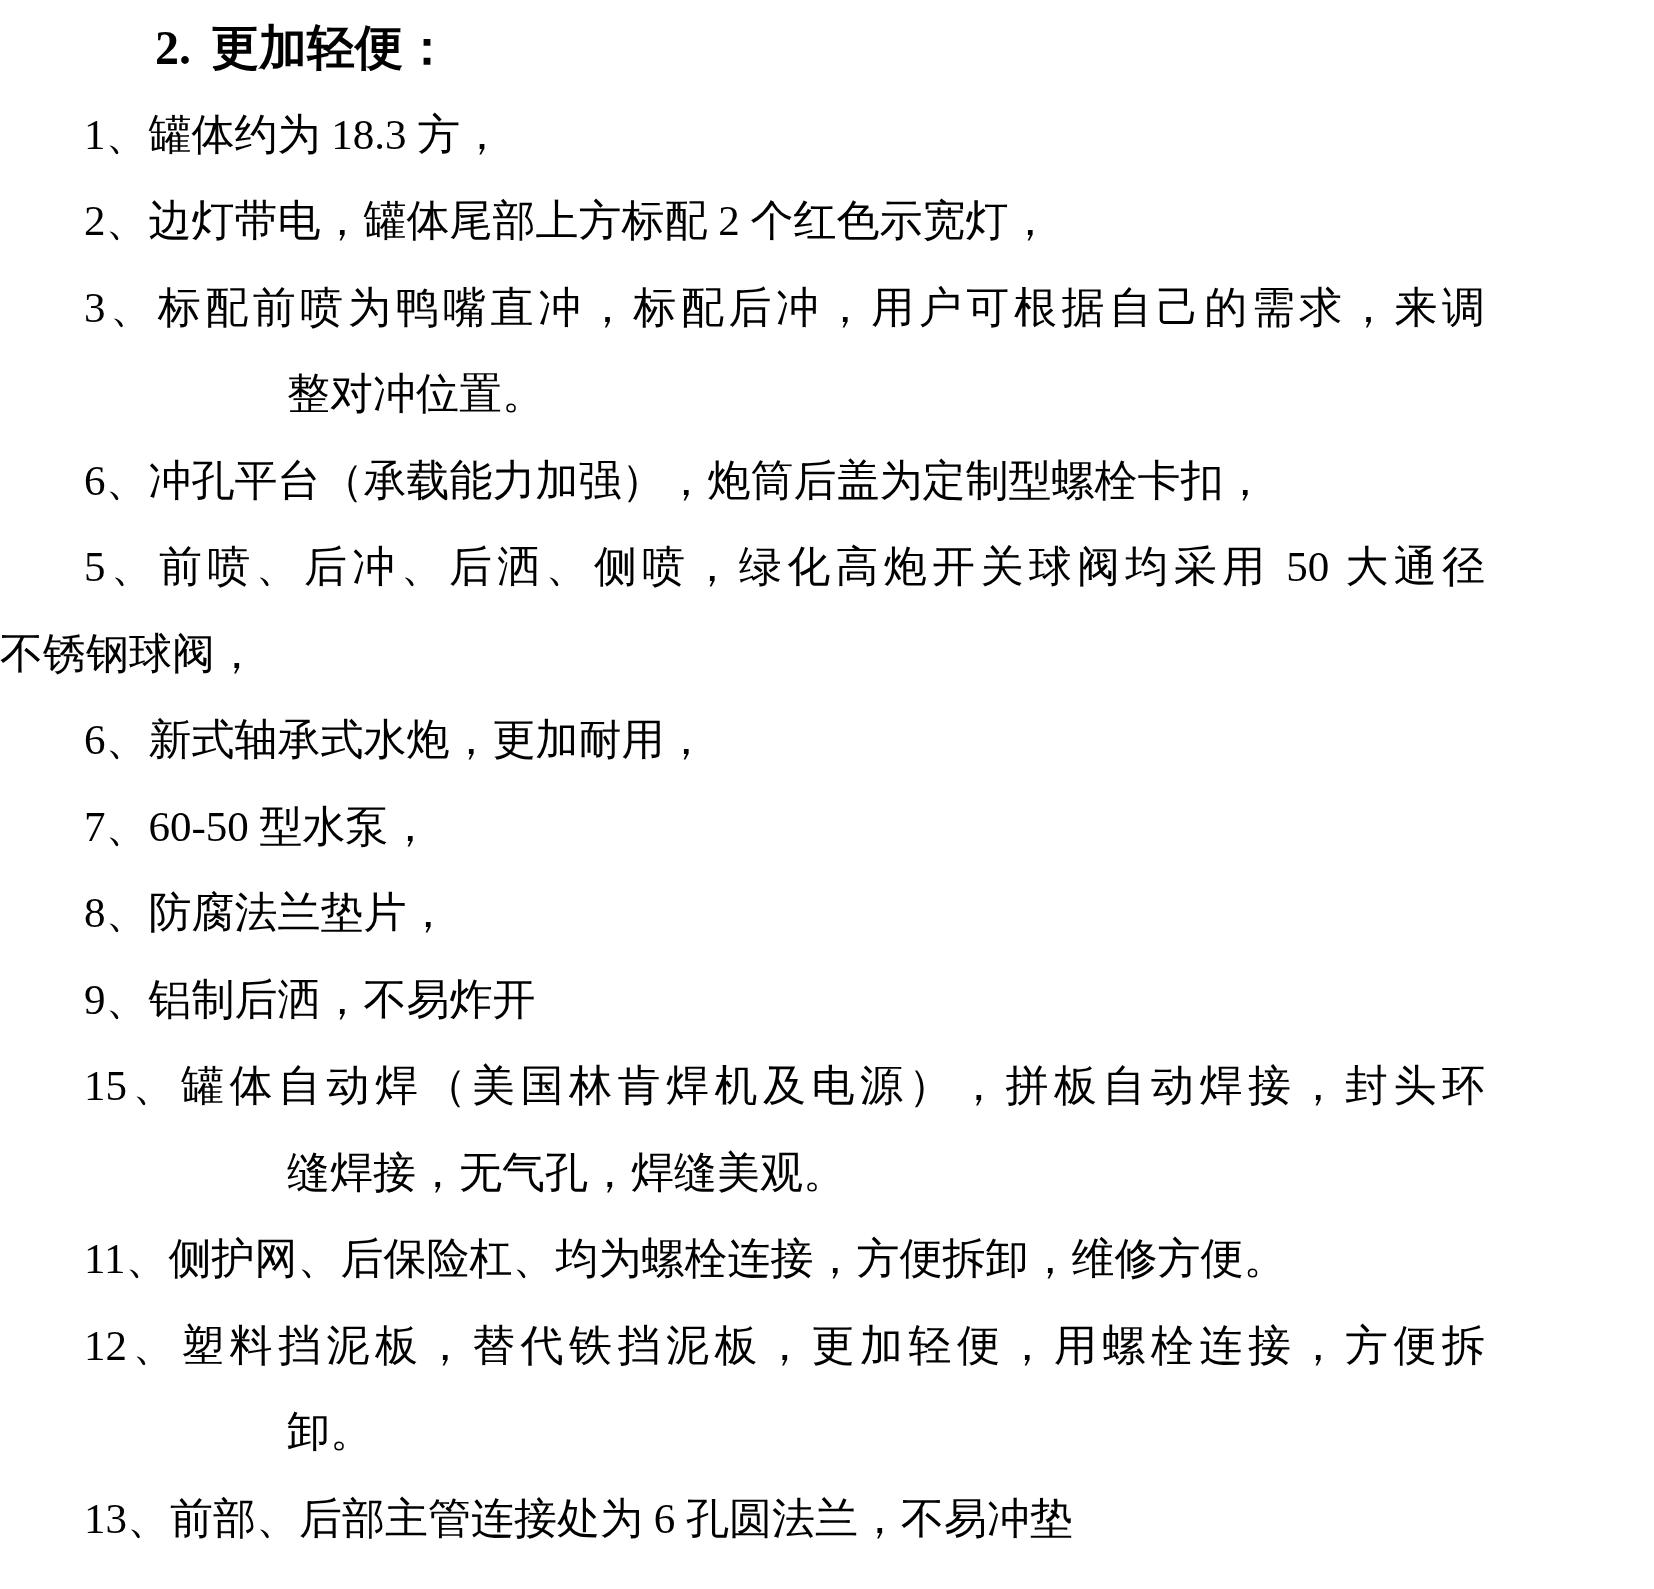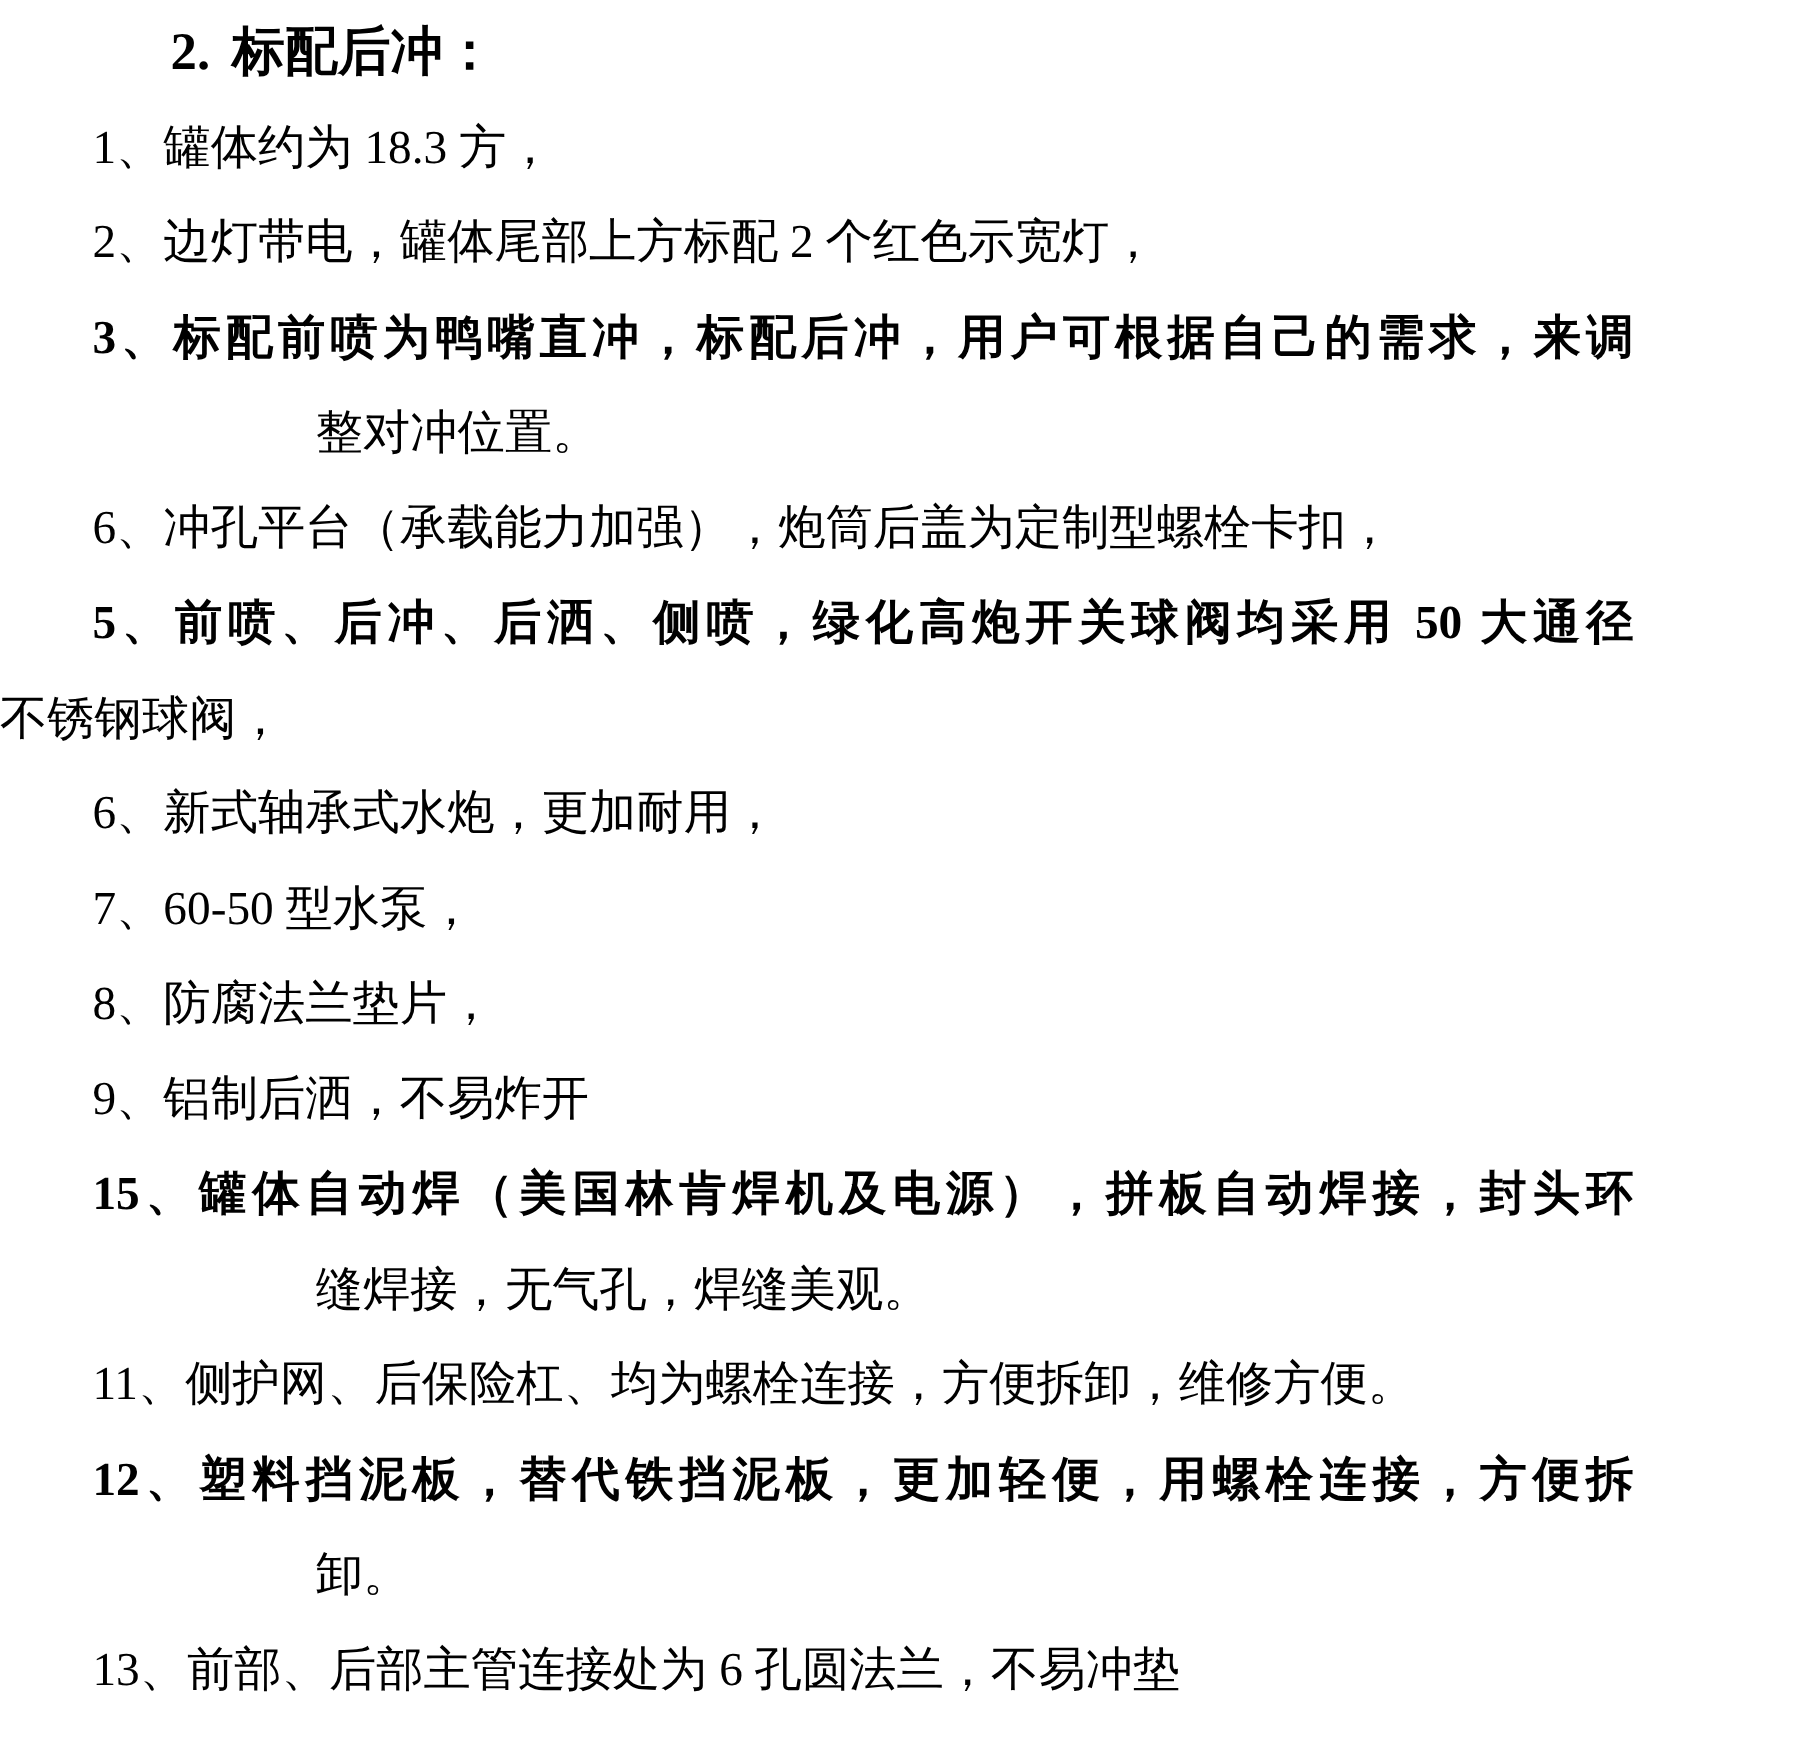--- a/index.html
+++ b/index.html
@@ -40,29 +40,28 @@
   }
   .indent-item { padding-left: 84px; }
   .indent-cont-wide { padding-left: 287px; font-family: Liberation Serif, serif; }
   .indent-cont-narrow { }
   .fill {
     box-sizing: border-box;
     width: 1485px;
     white-space: normal;
     text-align: justify;
     text-align-last: justify;
-    font-weight: bold;
   }
 </style>
 </head>
 <body>
 
 <div class="page">
   <div class="line heading-line">
-    <span class="heading-number">2.</span><span class="heading-text">标配后冲：</span>
+    <span class="heading-number">2.</span><span class="heading-text">更加轻便：</span>
   </div>
   <div id="spec-list">
       <div class="line indent-item">1、罐体约为 18.3 方，</div>
       <div class="line indent-item">2、边灯带电，罐体尾部上方标配 2 个红色示宽灯，</div>
       <div class="line indent-item fill">3、标配前喷为鸭嘴直冲，标配后冲，用户可根据自己的需求，来调</div>
       <div class="line indent-cont-wide">整对冲位置。</div>
       <div class="line indent-item">6、冲孔平台（承载能力加强），炮筒后盖为定制型螺栓卡扣，</div>
       <div class="line indent-item fill">5、前喷、后冲、后洒、侧喷，绿化高炮开关球阀均采用 50 大通径</div>
       <div class="line indent-cont-narrow">不锈钢球阀，</div>
       <div class="line indent-item">6、新式轴承式水炮，更加耐用，</div>

